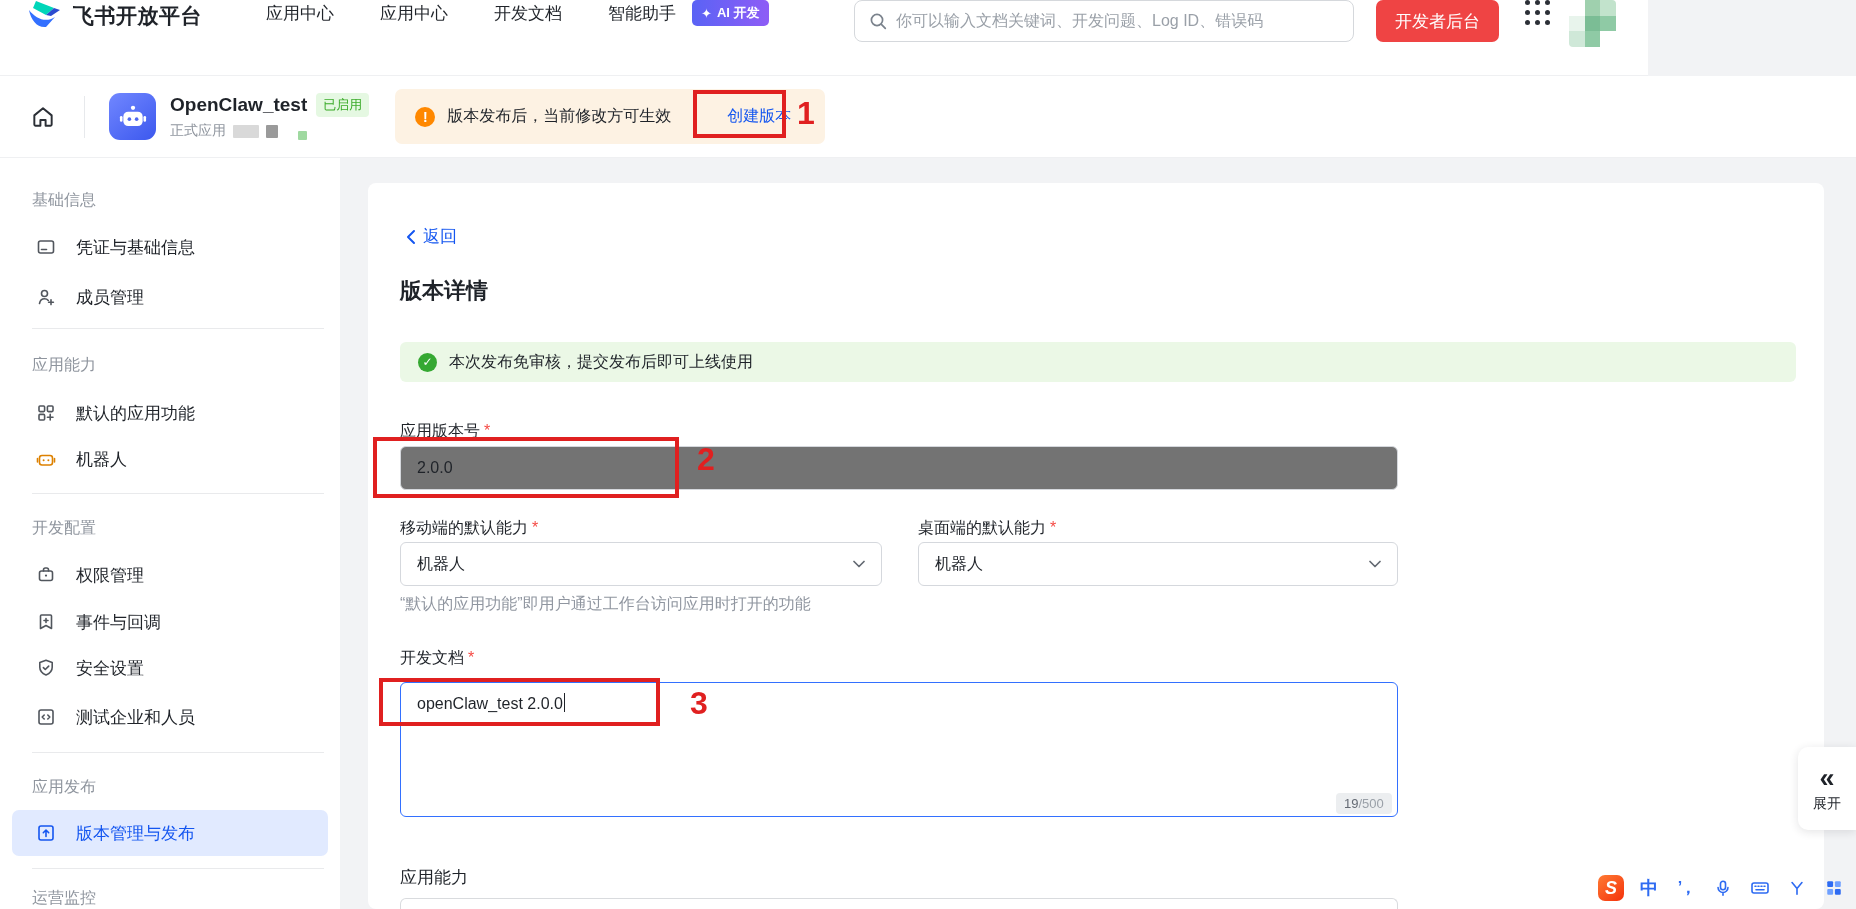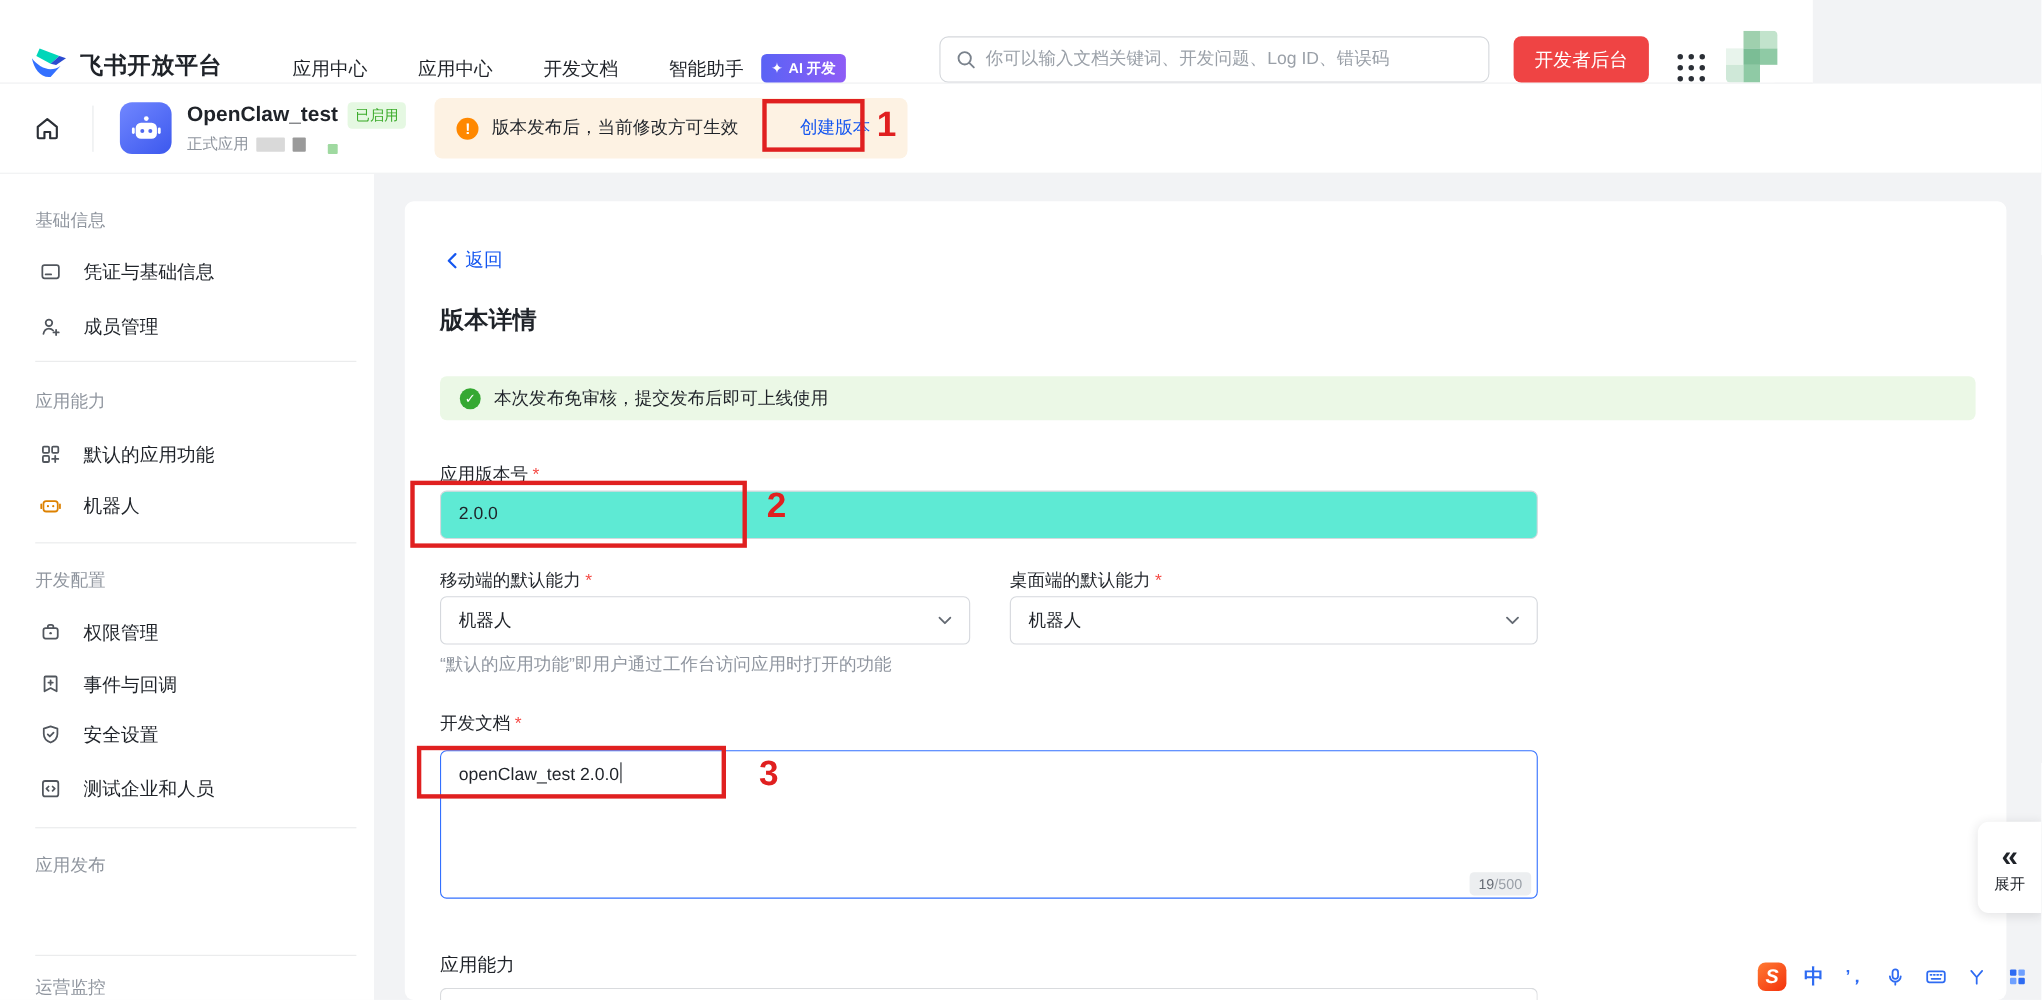--- a/index.html
+++ b/index.html
@@ -2,21 +2,21 @@
 <html><head>
 <meta charset="utf-8">
 <style>
   * { box-sizing: border-box; margin: 0; padding: 0; }
   html,body { width:1856px; height:909px; }
   body { font-family:"Liberation Sans","DejaVu Sans",sans-serif; color:#1f2329; background:#fff; }
   .page { position:relative; width:1856px; height:909px; overflow:hidden; background:#f2f3f5; }
 
   
   .topbar { position:absolute; left:0; top:0; width:1648px; height:76px; background:#fff;
-            border-bottom:1px solid #eff0f2; display:flex; align-items:flex-end; z-index:30; }
+            border-bottom:1px solid #eff0f2; display:flex; align-items:flex-start; z-index:30; }
   .brand { display:flex; align-items:center; gap:10px; margin-left:27px; }
   .brand-name { font-size:21px; font-weight:bold; letter-spacing:.5px; }
   .topnav { display:flex; align-items:center; gap:46px; margin-left:64px; }
   .topnav-item { font-size:17px; color:#1f2329; cursor:pointer; white-space:nowrap; }
   .ai-badge { display:inline-flex; align-items:center; gap:5px; margin-left:-30px;
               background:linear-gradient(90deg,#5a63f5,#8e5cf6); color:#fff; font-size:13px;
               padding:4px 9px; border-radius:5px; font-weight:bold; }
   .search-wrap { margin-left:auto; width:500px; height:42px; border:1px solid #d5d8dc; border-radius:8px;
                  display:flex; align-items:center; padding:0 14px; gap:9px; background:#fff; }
   .search-wrap input { border:none; outline:none; flex:1; font-size:16px; color:#1f2329;
@@ -72,21 +72,21 @@
                color:#1456f0; font-size:17px; cursor:pointer; }
   .page-title { position:absolute; left:32px; top:93px; font-size:22px; font-weight:bold; }
   .notice { position:absolute; left:32px; top:159px; width:1396px; height:40px; background:#ebf8e6;
             border-radius:6px; display:flex; align-items:center; padding:0 18px; gap:12px; }
   .notice-icon { width:19px; height:19px; border-radius:50%; background:#35a832; color:#fff; font-size:12px;
                  display:flex; align-items:center; justify-content:center; flex:none; }
   .notice-text { font-size:16px; }
   .field-label { position:absolute; font-size:16px; color:#1f2329; }
   .req { color:#f54a45; margin-left:4px; }
   .text-input { position:absolute; left:32px; top:263px; width:998px; height:44px; border:1px solid #d5d8dd;
-                border-radius:6px; padding:16px 16px; font-size:16px; font-family:inherit; color:#1f2329; outline:none; background:#5eead4; }
+                border-radius:6px; padding:16px 16px; font-size:16px; font-family:inherit; color:#1f2329; outline:none; background:#737373; }
   .dropdown { position:absolute; top:359px; height:44px; border:1px solid #d5d8dd; border-radius:6px;
               display:flex; align-items:center; justify-content:space-between; padding:0 16px; font-size:16px;
               background:#fff; cursor:pointer; }
   .helper { position:absolute; left:32px; top:411px; font-size:16px; color:#9096a0; }
   .textarea { position:absolute; left:32px; top:499px; width:998px; height:135px; border:1px solid #3370ff;
               border-radius:6px; background:#fff; padding:10px 16px; font-size:16px; cursor:text; }
   .caret { display:inline-block; width:1.5px; height:19px; background:#1f2329; vertical-align:-3px; margin-left:1px; }
   .counter { position:absolute; left:968px; top:610px; background:#eceef0; border-radius:4px; padding:3px 8px;
              font-size:13px; color:#646a73; }
   .counter .max { color:#9aa0a8; }
@@ -278,20 +278,27 @@
       <svg width="20" height="20" viewBox="0 0 20 20" fill="none" stroke="currentColor" stroke-width="1.6" stroke-linecap="round" stroke-linejoin="round">
         <rect x="3" y="3" width="14" height="14" rx="2"></rect>
         <path d="M8.2 8l-2 2 2 2M11.8 8l2 2-2 2"></path>
       </svg>
       <span>测试企业和人员</span>
     </div>
 
     <div class="side-divider" style="top:594px;"></div>
     <div class="side-section" style="top:619px;">应用发布</div>
 
+    <div class="side-item selected" style="top:652px;">
+      <svg width="20" height="20" viewBox="0 0 20 20" fill="none" stroke="currentColor" stroke-width="1.6" stroke-linecap="round" stroke-linejoin="round">
+        <rect x="3" y="3" width="14" height="14" rx="2"></rect>
+        <path d="M10 13.5V7M7.3 9.7L10 7l2.7 2.7"></path>
+      </svg>
+      <span>版本管理与发布</span>
+    </div>
 
     <div class="side-divider" style="top:710px;"></div>
     <div class="side-section" style="top:730px;">运营监控</div>
   </aside>
 
   <main class="card">
     <div class="back-link">
       <svg width="10" height="16" viewBox="0 0 10 16" fill="none" stroke="#1456f0" stroke-width="2" stroke-linecap="round" stroke-linejoin="round">
         <polyline points="8,2 2,8 8,14"></polyline>
       </svg>

